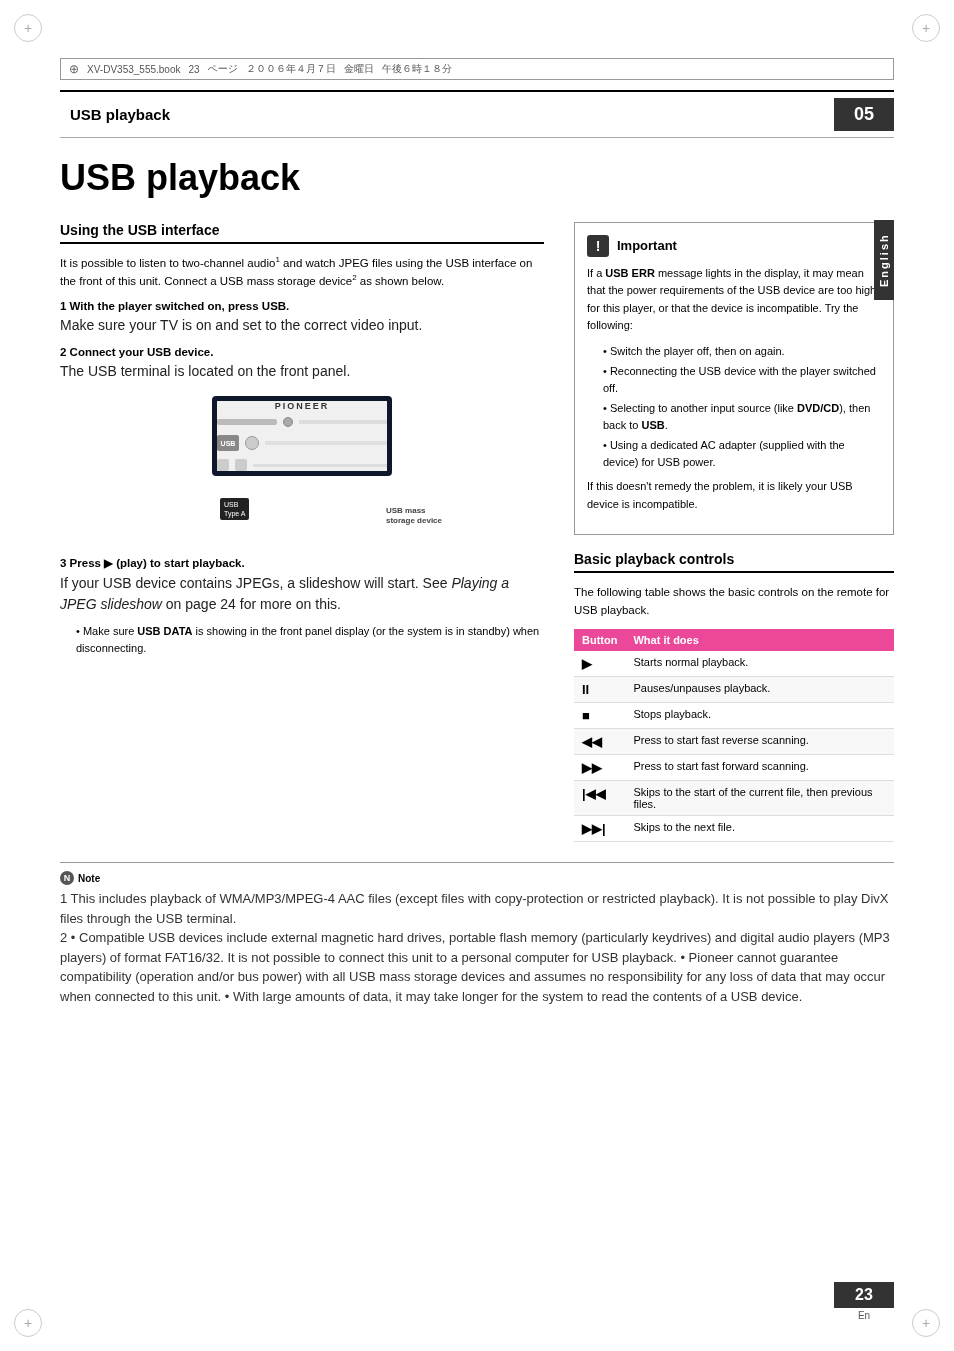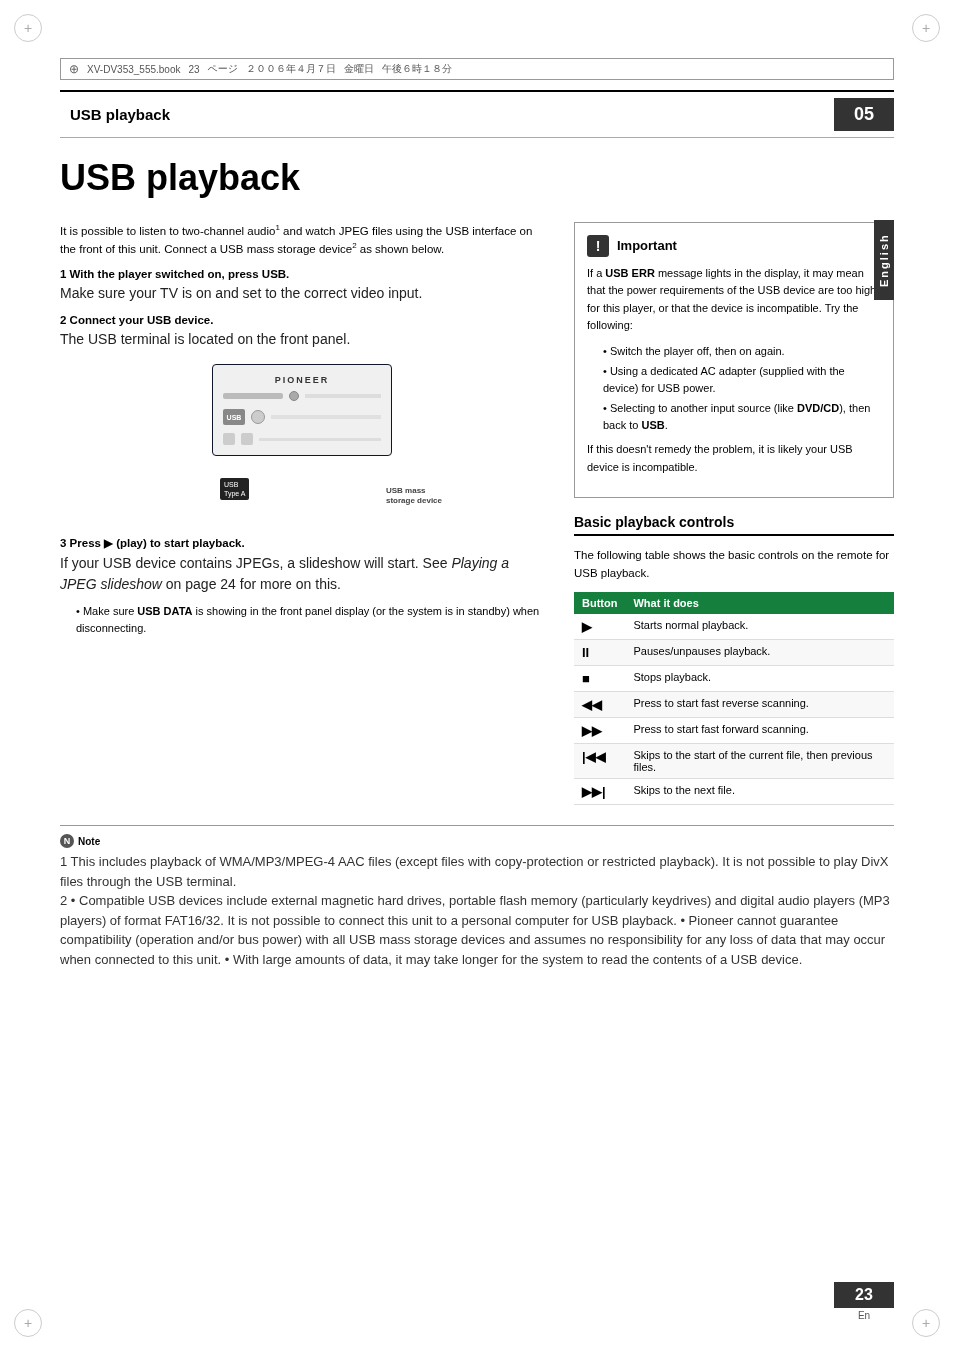--- a/index.html
+++ b/index.html
@@ -166,23 +166,23 @@
 
     
     .device-diagram {
       display: flex;
       justify-content: center;
       margin: 14px 0 12px 0;
     }
     .device-box {
       width: 180px;
       background: #f0f0f0;
-      border: 1px solid #0f172a;
+      border: 5px solid #0f172a;
       border-radius: 4px;
-      padding: 10px;
+      padding: 0;
       position: relative;
     }
     .device-brand {
       text-align: center;
       font-size: 9px;
       font-weight: bold;
       letter-spacing: 2px;
       margin-bottom: 6px;
       color: #333;
     }
@@ -240,21 +240,21 @@
       margin-bottom: 8px;
     }
 
     
     .controls-table {
       width: 100%;
       border-collapse: collapse;
       font-size: 11px;
     }
     .controls-table th {
-      background: #15803d;
+      background: #ec4899;
       color: #fff;
       padding: 5px 8px;
       text-align: left;
       font-size: 11px;
     }
     .controls-table td {
       padding: 5px 8px;
       border-bottom: 1px solid #ddd;
       vertical-align: top;
     }
@@ -353,20 +353,21 @@
     <span class="chapter-badge">05</span>
   </div>
 
   <div class="lang-tab">English</div>
 
   <div class="chapter-title">USB playback</div>
 
   <div class="two-col">
 
     <div class="col-left">
+      <div class="section-heading">Using the USB interface</div>
 
       <p class="section-text">
         It is possible to listen to two-channel audio<sup>1</sup> and watch JPEG files using the USB interface on the front of this unit. Connect a USB mass storage device<sup>2</sup> as shown below.
       </p>
 
       <p class="step-heading">1   With the player switched on, press USB.</p>
       <p class="step-text">Make sure your TV is on and set to the correct video input.</p>
 
       <p class="step-heading">2   Connect your USB device.</p>
       <p class="step-text">The USB terminal is located on the front panel.</p>
@@ -424,22 +425,23 @@
 
       <div class="important-box">
         <div class="important-heading">
           <div class="warning-icon">!</div>
           <span>Important</span>
         </div>
         <p class="important-text">
           If a <span class="bold">USB ERR</span> message lights in the display, it may mean that the power requirements of the USB device are too high for this player, or that the device is incompatible. Try the following:
         </p>
         <p class="bullet-text">Switch the player off, then on again.</p>
+        <p class="bullet-text">Reconnecting the USB device with the player switched off.</p>
+        <p class="bullet-text">Selecting to another input source (like <span class="bold">DVD/CD</span>), then back to <span class="bold">USB</span>.</p>
         <p class="bullet-text">Using a dedicated AC adapter (supplied with the device) for USB power.</p>
-        <p class="bullet-text">Selecting to another input source (like <span class="bold">DVD/CD</span>), then back to <span class="bold">USB</span>.</p>
         <p class="important-text" style="margin-top:8px;">If this doesn't remedy the problem, it is likely your USB device is incompatible.</p>
       </div>
 
       <div class="section-heading">Basic playback controls</div>
       <p class="section-text">The following table shows the basic controls on the remote for USB playback.</p>
 
       <table class="controls-table">
         <thead>
           <tr>
             <th>Button</th>

